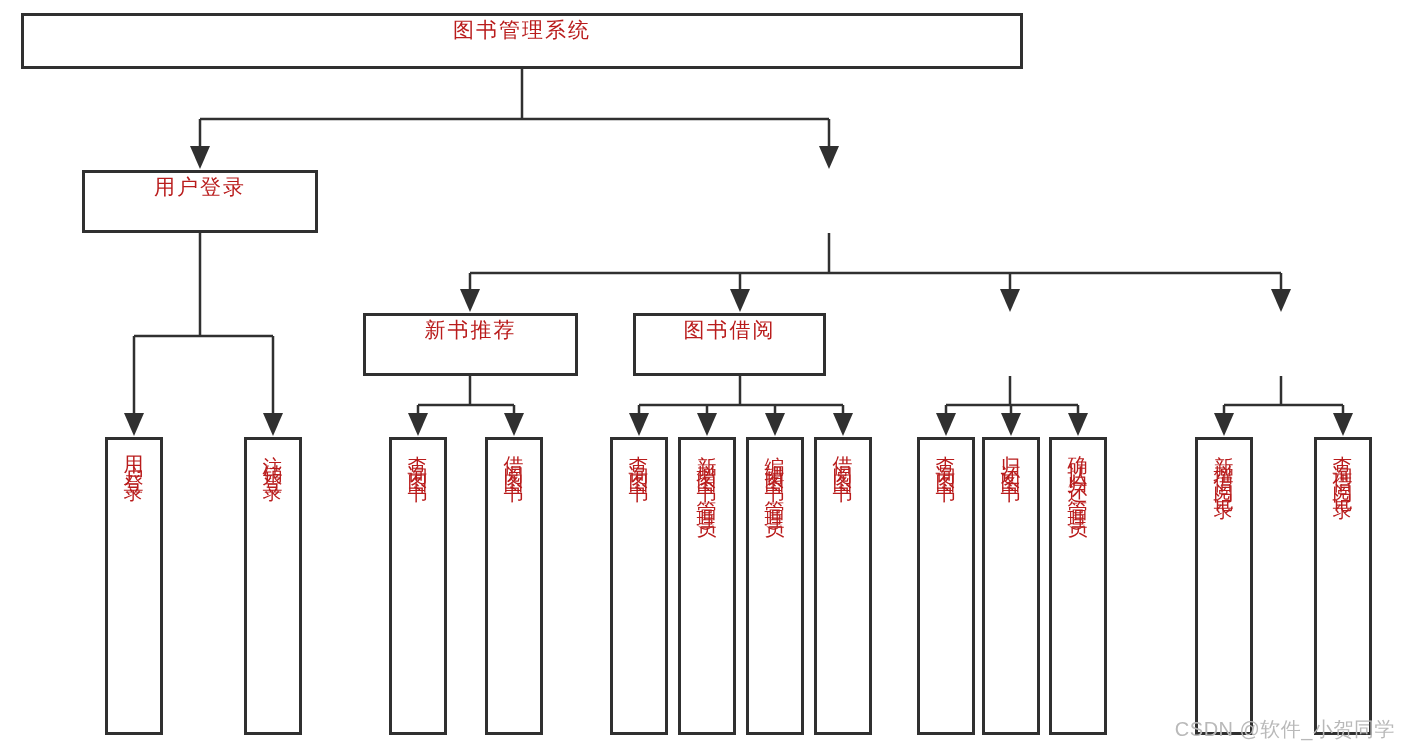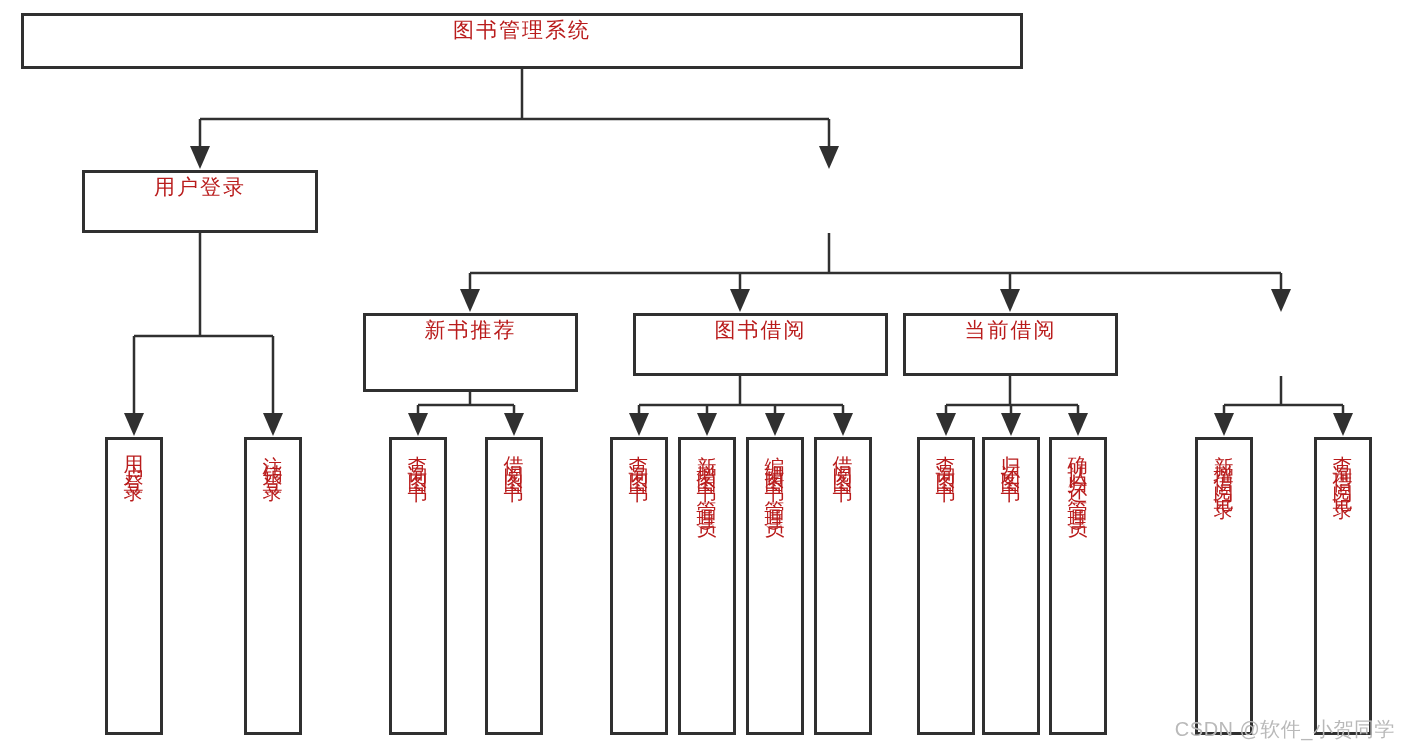--- a/index.html
+++ b/index.html
@@ -68,28 +68,25 @@
   </svg>
 
   <div class="node h" style="left:21px; top:13px; width:1002px; height:56px">
     <span>图书管理系统</span>
   </div>
 
   <div class="node h" style="left:82px; top:170px; width:236px; height:63px">
     <span>用户登录</span>
   </div>
 
-  <div class="node h" style="left:363px; top:313px; width:215px; height:79px">
+  <div class="node h" style="left:363px; top:313px; width:215px; height:63px">
     <span>新书推荐</span>
   </div>
-  <div class="node h" style="left:633px; top:313px; width:255px; height:63px">
+  <div class="node h" style="left:633px; top:313px; width:193px; height:63px">
     <span>图书借阅</span>
-  </div>
-  <div class="node h" style="left:903px; top:313px; width:215px; height:63px">
-    <span>当前借阅</span>
   </div>
 
   <div class="node v" style="left:105px; top:437px; width:58px; height:298px">
     <span>用户登录</span>
   </div>
   <div class="node v" style="left:244px; top:437px; width:58px; height:298px">
     <span>注销登录</span>
   </div>
 
   <div class="node v" style="left:389px; top:437px; width:58px; height:298px">

